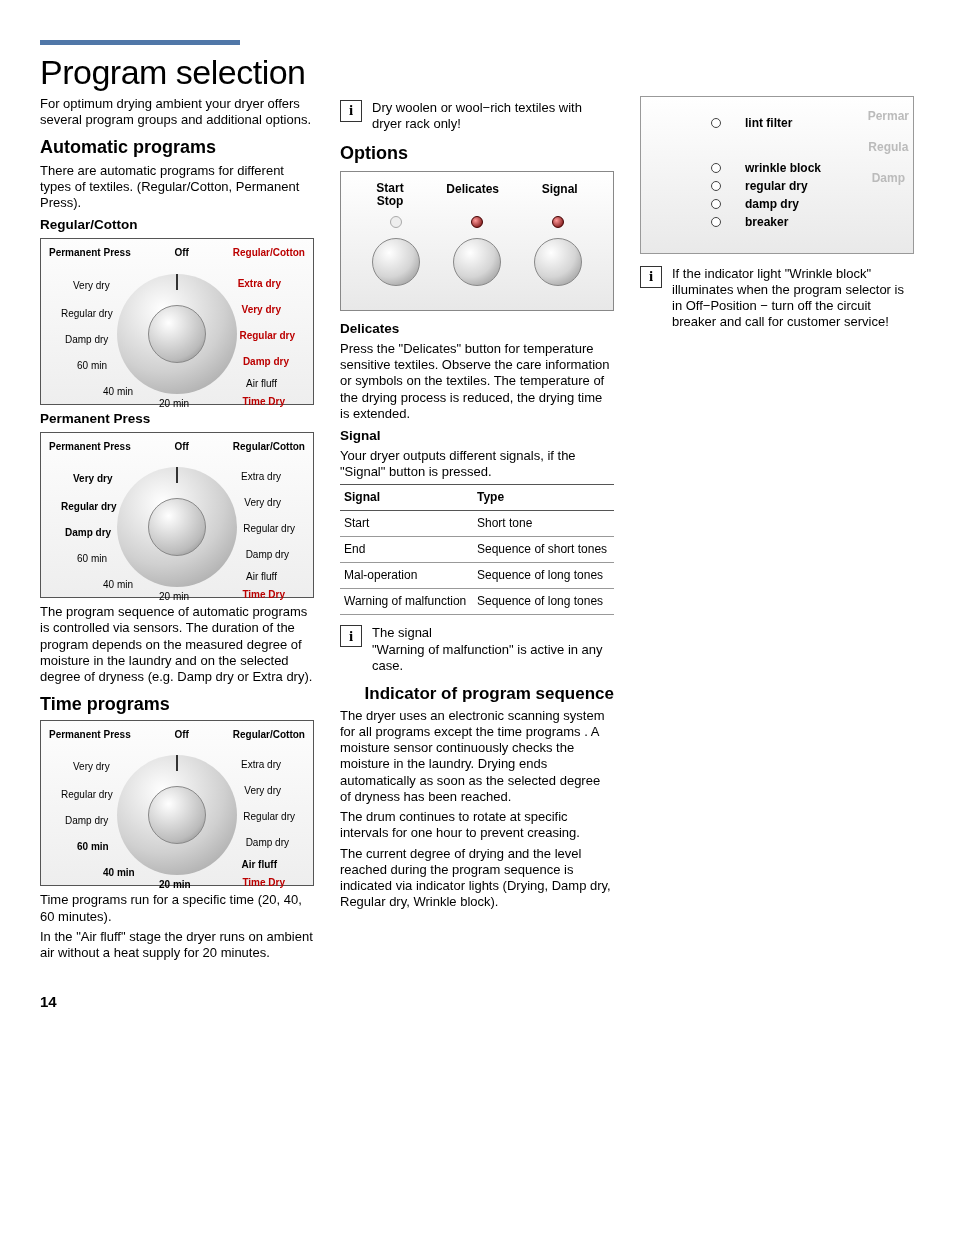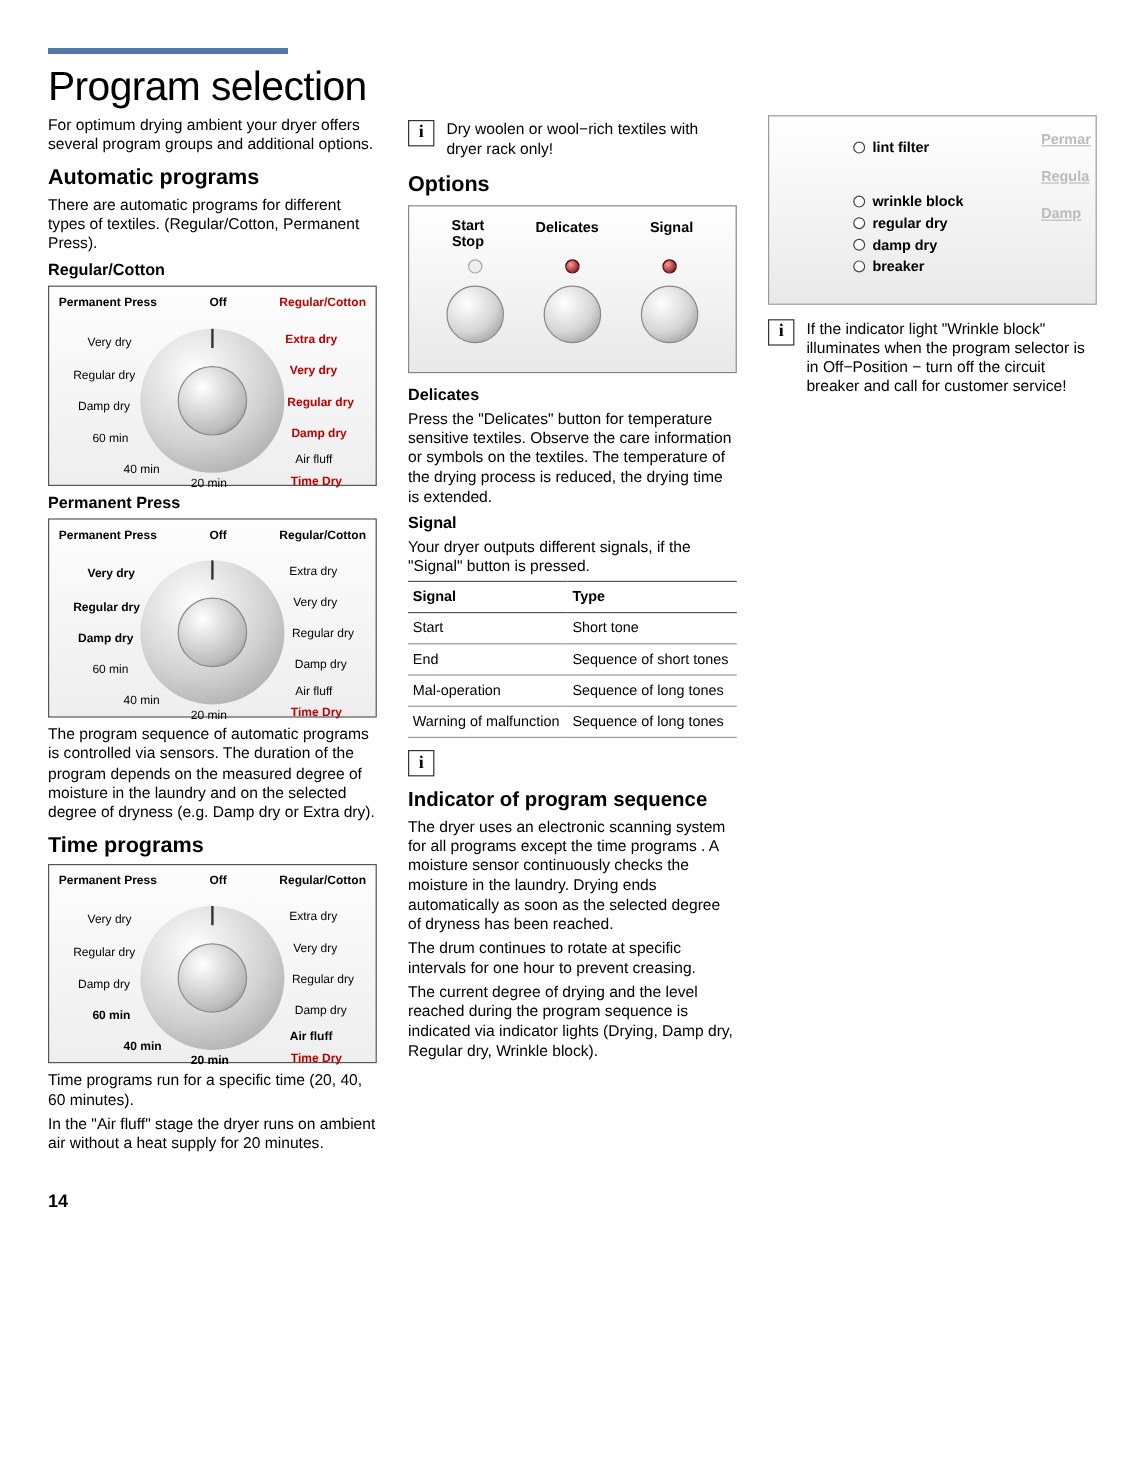--- a/index.html
+++ b/index.html
@@ -69,26 +69,26 @@
     border:1px solid #888;
   }
   table.signal { width:100%; border-collapse:collapse; font-size:12px; margin-top:4px;}
   table.signal th, table.signal td { text-align:left; padding:5px 4px; border-bottom:1px solid #999;}
   table.signal thead th { border-top:1px solid #555; border-bottom:1px solid #555; font-weight:bold;}
   .indicator-panel {
     border:1px solid #999; background:linear-gradient(#fff,#e9e9e9);
     padding: 16px 10px 20px 70px; margin-bottom: 12px; font-size:12px;
     position:relative; overflow:hidden;
   }
-  .indicator-panel .row { display:flex; align-items:center; gap:6px; margin:3px 0;}
+  .indicator-panel .row { display:flex; align-items:center; gap:24px; margin:3px 0;}
   .ind-light { width:10px;height:10px;border-radius:50%;background:#fff;border:1.5px solid #444;}
-  .indicator-panel .right-labels { position:absolute; right:4px; top:12px; text-align:left; color:#bbb; font-weight:bold;text-decoration:underline;}
+  .indicator-panel .right-labels { position:absolute; right:4px; top:12px; text-align:center; color:#bbb; font-weight:bold;}
   .indicator-panel .right-labels div { margin-bottom:16px; }
   .page-num { font-weight:bold; font-size:15px; margin-top:28px;}
-  .sub-h { font-size:17px; font-weight:bold; margin: 10px 0 4px 0; line-height:1.15;}
+  .sub-h { font-size:17px; font-weight:bold; margin: 10px 0 4px 0; line-height:1.15;text-align:right;}
 </style>
 </head>
 <body>
 
 <div class="top-rule"></div>
 <h1>Program selection</h1>
 
 <div class="columns">
 
   <div class="col">
@@ -239,20 +239,24 @@
           </tr>
           <tr>
             <td>Warning of malfunction</td>
             <td>Sequence of long tones</td>
           </tr>
         </tbody>
     </table>
 
     <div class="note-box" style="margin-top:10px">
       <div class="i">i</div>
+      <div>
+        <span>The signal</span><br>
+        <span>"Warning of malfunction" is active in any case.</span>
+      </div>
     </div>
 
     <div class="sub-h">Indicator of program sequence</div>
     <p>The dryer uses an electronic scanning system for all programs except the time programs . A moisture sensor continuously checks the moisture in the laundry. Drying ends automatically as soon as the selected degree of dryness has been reached.</p>
     <p>The drum continues to rotate at specific intervals for one hour to prevent creasing.</p>
     <p>The current degree of drying and the level reached during the program sequence is indicated via indicator lights (Drying, Damp dry, Regular dry, Wrinkle block).</p>
   </div>
 
   <div class="col">
     <div class="indicator-panel">

